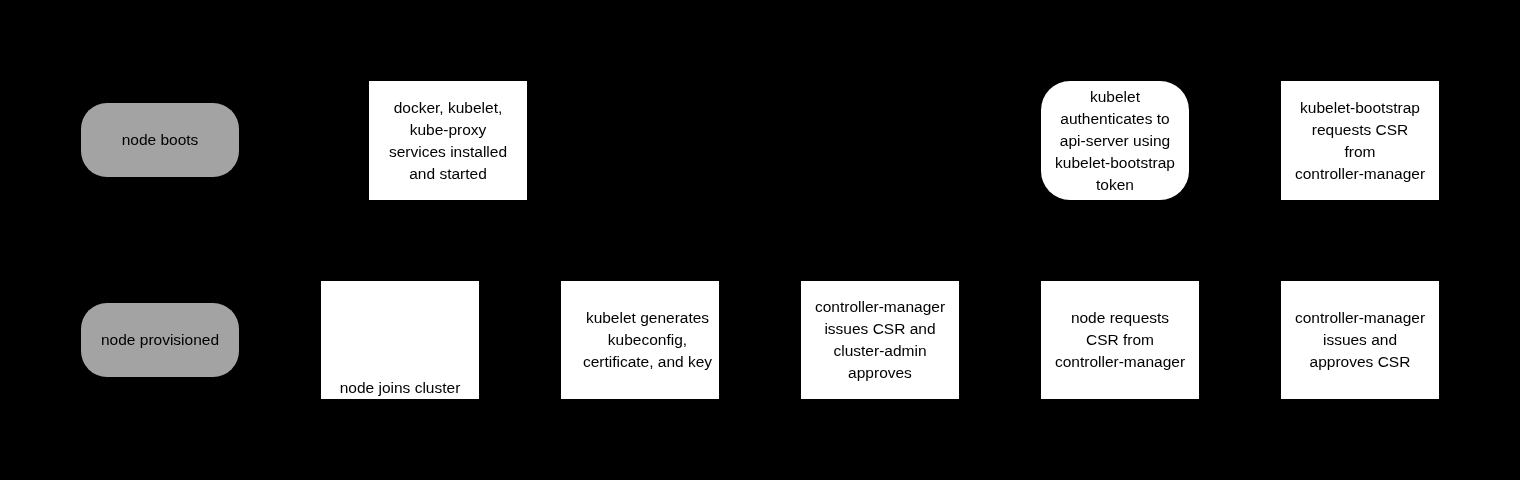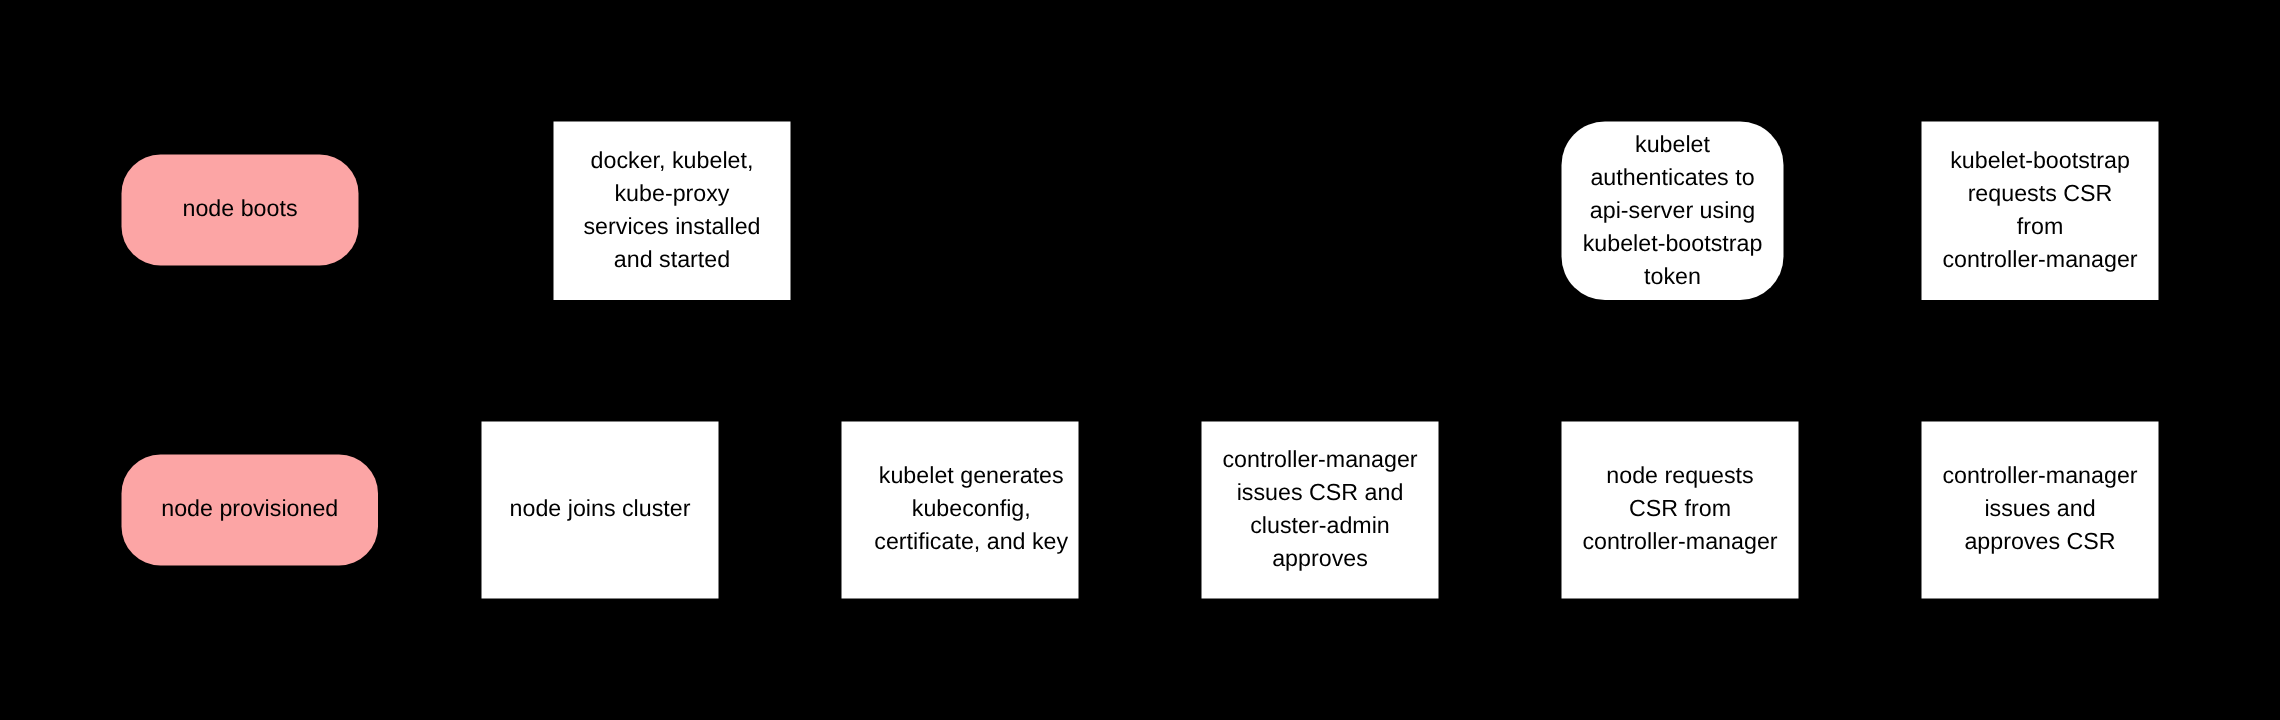--- a/index.html
+++ b/index.html
@@ -32,21 +32,21 @@
     display: block;
     width: 100%;
     white-space: pre-line;
   }
   
   .shape-box {
     background: #ffffff;
   }
   
   .shape-pill {
-    background: #fca5a5;
+    background: #a3a3a3;
     border-radius: 26px;
   }
   
   .shape-diamond {
     background: transparent;
   }
   .shape-diamond .diamond-fill {
     position: absolute;
     left: 50%;
     top: 50%;
@@ -87,24 +87,24 @@
 api-server using
 kubelet-bootstrap
 token</span>
     </div>
     <div class="node shape-box" style="left: 1281px; top: 81px; width: 158px; height: 119px;">
       <span class="label">kubelet-bootstrap
 requests CSR
 from
 controller-manager</span>
     </div>
-    <div class="node shape-pill overflow-x" style="left: 81px; top: 303px; width: 171px; height: 74px;">
+    <div class="node shape-pill overflow-x" style="left: 81px; top: 303px; width: 158px; height: 74px;">
       <span class="label">node provisioned</span>
     </div>
-    <div class="node shape-box" style="left: 321px; top: 281px; width: 158px; height: 118px;">
+    <div class="node shape-box" style="left: 321px; top: 281px; width: 158px; height: 118px; align-items: flex-end;">
       <span class="label">node joins cluster</span>
     </div>
     <div class="node shape-box" style="left: 561px; top: 281px; width: 158px; height: 118px; padding-left: 15px;">
       <span class="label">kubelet generates
 kubeconfig,
 certificate, and key</span>
     </div>
     <div class="node shape-box" style="left: 801px; top: 281px; width: 158px; height: 118px;">
       <span class="label">controller-manager
 issues CSR and

